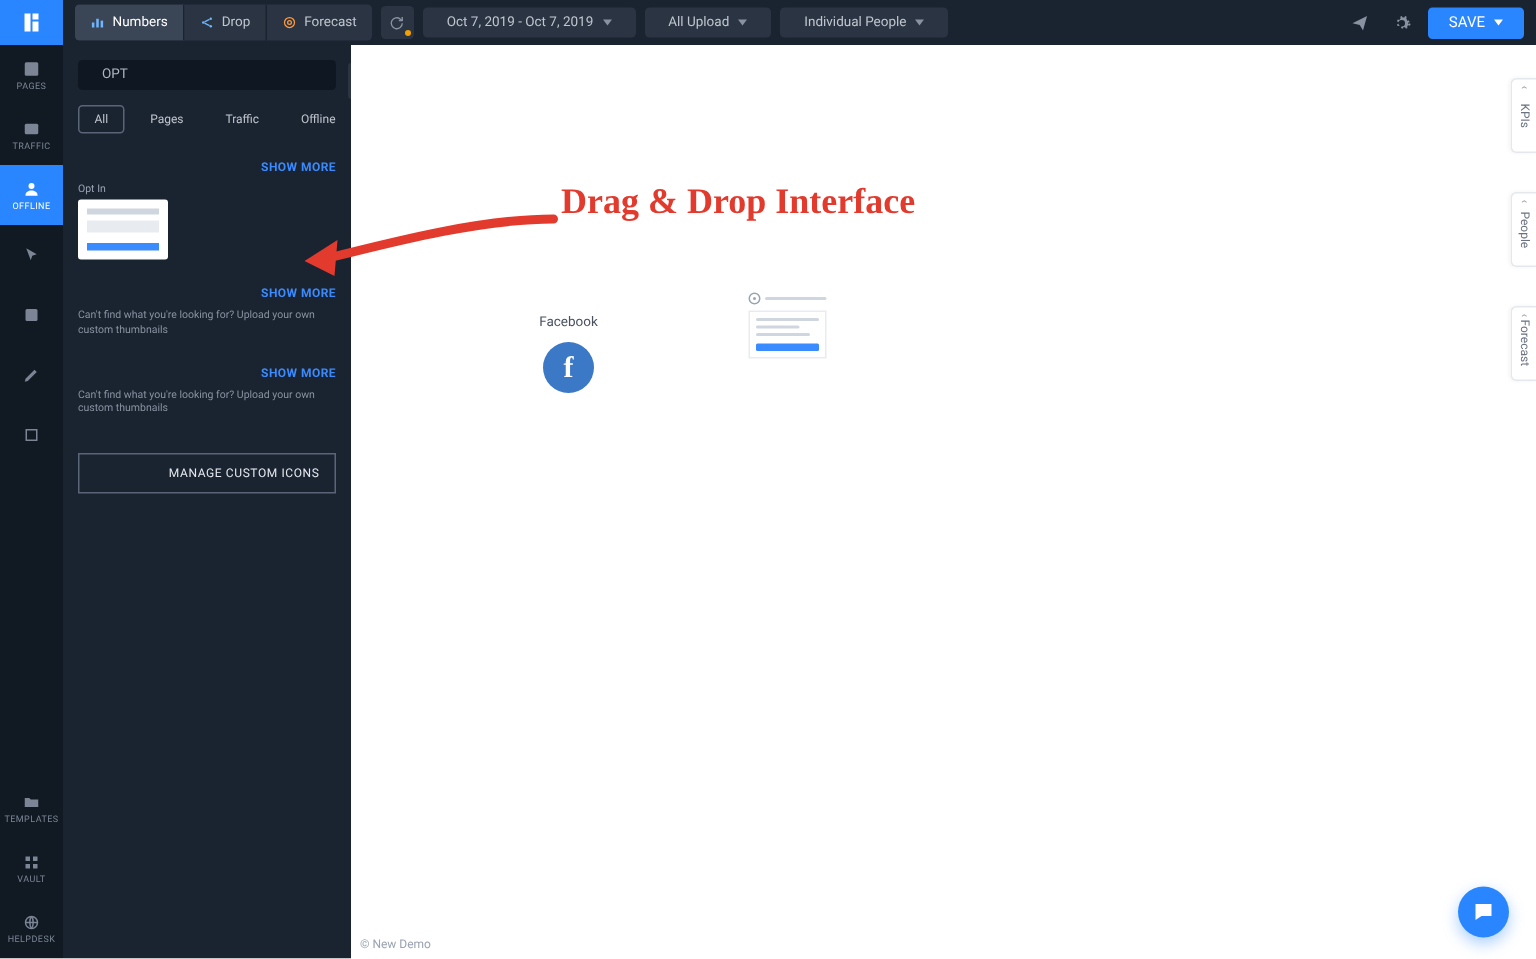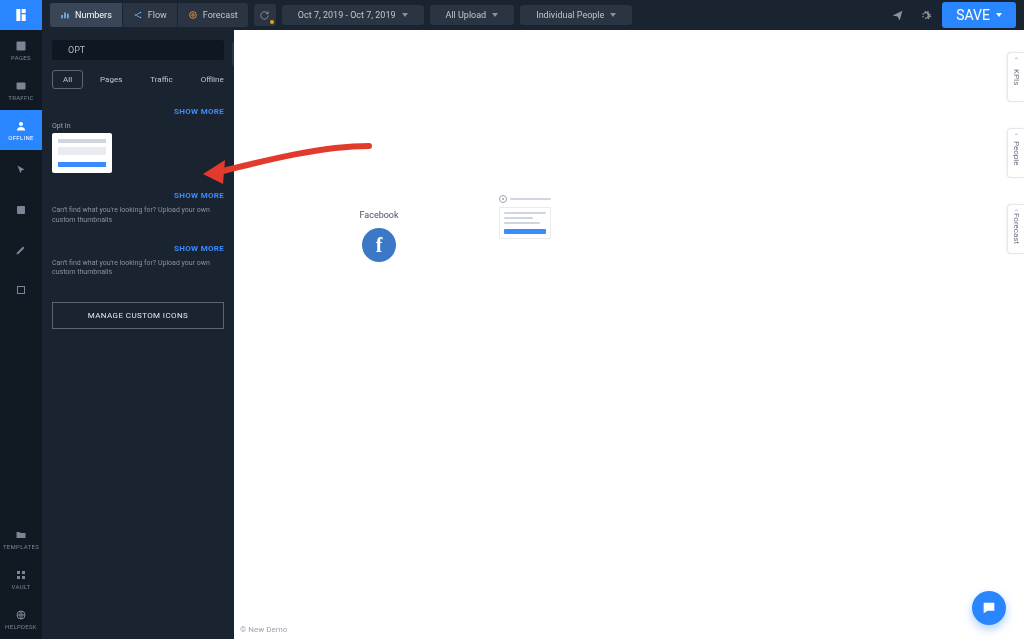--- a/index.html
+++ b/index.html
@@ -9,21 +9,21 @@
   .topbar { position: absolute; left: 42px; top: 0; right: 0; height: 30px; background: #1a2330; display: flex; align-items: center; gap: 6px; padding: 0 8px; }
   .seg { display: flex; background: #2a3442; border-radius: 3px; overflow: hidden; }
   .seg-item { display: flex; align-items: center; gap: 5px; padding: 7px 10px; color: #c0c6cf; font-size: 9px; cursor: pointer; border-right: 1px solid #1a2330; }
   .seg-item:last-child { border-right: none; }
   .seg-item.on { background: #3a4556; color: #fff; }
   .tb-ico { width: 10px; height: 10px; display: inline-block; }
   .tb-btn { background: #2a3442; color: #c0c6cf; font-size: 9px; padding: 5px 16px; border-radius: 3px; display: flex; align-items: center; gap: 6px; cursor: pointer; }
   .date-btn { min-width: 110px; }
   .caret { width: 0; height: 0; border-left: 3px solid transparent; border-right: 3px solid transparent; border-top: 4px solid #8892a0; }
   .tb-spacer { flex: 1; }
-  .save-btn { background: #2a86ff; color: #fff; padding: 5px 14px; border-radius: 3px; font-size: 14px; display: flex; align-items: center; gap: 6px; cursor: pointer; }
+  .save-btn { background: #2a86ff; color: #fff; padding: 5px 14px; border-radius: 3px; font-size: 10px; display: flex; align-items: center; gap: 6px; cursor: pointer; }
   .tb-icon-btn { width: 22px; height: 22px; display: flex; align-items: center; justify-content: center; color: #8892a0; cursor: pointer; }
   .round-ico { width: 22px; height: 22px; background: #2a3442; border-radius: 3px; display: flex; align-items: center; justify-content: center; color: #8892a0; cursor: pointer; position: relative; }
   .round-ico .dot { position: absolute; bottom: 2px; right: 2px; width: 4px; height: 4px; border-radius: 50%; background: #f2a100; }
 
   
   .leftbar { position: absolute; left: 0; top: 0; width: 42px; height: 100%; background: #111922; display: flex; flex-direction: column; align-items: center; }
   .left-logo { width: 42px; height: 30px; background: #2a86ff; display: flex; align-items: center; justify-content: center; color: #fff; font-weight: 700; font-size: 14px; }
   .left-item { width: 42px; height: 40px; display: flex; flex-direction: column; align-items: center; justify-content: center; color: #7b8596; font-size: 6px; cursor: pointer; gap: 2px; }
   .left-item.active { background: #2a86ff; color: #fff; }
   .left-item .lbl { text-transform: uppercase; letter-spacing: .3px; }
@@ -42,21 +42,21 @@
   .thumb-title { font-size: 7px; color: #9aa3b2; margin-bottom: 3px; white-space: nowrap; overflow: hidden; }
   .thumb { width: 60px; height: 40px; background: #fff; border-radius: 2px; position: relative; overflow: hidden; }
   .thumb .bar { position: absolute; left: 10%; width: 80%; }
   .thumb1 .b1 { top: 6px; height: 4px; background: #cfd6df; }
   .thumb1 .b2 { top: 14px; height: 8px; background: #e8ecf1; }
   .thumb1 .b3 { bottom: 6px; height: 5px; background: #3a8bff; }
   .thumb2 .b1 { top: 4px; height: 3px; background: #cfd6df; }
   .thumb2 .b2 { top: 10px; height: 12px; background: #ff8e6e; }
   .thumb2 .b3 { bottom: 5px; height: 4px; background: #e8ecf1; }
   .help-txt { font-size: 7px; color: #8892a0; line-height: 1.4; margin-top: 6px; }
-  .manage-btn { margin-top: 24px; border: 1px solid #5a6678; padding: 8px 10px; text-align: center; font-size: 8px; color: #e5e9ef; letter-spacing: .4px; cursor: pointer; }
+  .manage-btn { margin-top: 24px; border: 1px solid #5a6678; padding: 8px 10px; text-align: right; font-size: 8px; color: #e5e9ef; letter-spacing: .4px; cursor: pointer; }
 
   .panel-close { position: absolute; left: 232px; top: 42px; width: 20px; height: 24px; background: #2a3442; color: #c0c6cf; display: flex; align-items: center; justify-content: center; font-size: 11px; cursor: pointer; border-radius: 2px; }
 
   
   .canvas { position: absolute; left: 234px; top: 30px; right: 12px; bottom: 0; background: #fff; }
   .footer { position: absolute; left: 0; bottom: 0; right: 0; height: 20px; color: #9aa3b2; font-size: 8px; display: flex; align-items: center; padding-left: 6px; }
   .annot { position: absolute; left: 140px; top: 92px; color: #e23b2e; font-weight: 700; font-size: 24px; font-family: "Comic Sans MS", "Marker Felt", cursive; }
   .arrow { position: absolute; left: -35px; top: 104px; }
 
   .fb-card { position: absolute; left: 110px; top: 180px; width: 70px; text-align: center; }
@@ -170,21 +170,21 @@
         </svg>
       <span>Numbers</span>
     </div>
     <div class="seg-item">
       <svg class="tb-ico" viewBox="0 0 24 24" fill="#6fb6ff">
           <circle cx="6" cy="12" r="2"></circle>
           <circle cx="18" cy="6" r="2"></circle>
           <circle cx="18" cy="18" r="2"></circle>
           <path d="M8 11l8-4M8 13l8 4" stroke="#6fb6ff" stroke-width="2"></path>
         </svg>
-      <span>Flow</span>
+      <span>Drop</span>
     </div>
     <div class="seg-item">
       <svg class="tb-ico" viewBox="0 0 24 24" fill="none" stroke="#ff9a3c" stroke-width="2">
           <circle cx="12" cy="12" r="8"></circle>
           <circle cx="12" cy="12" r="3"></circle>
         </svg>
       <span>Forecast</span>
     </div>
   </div>
 
@@ -264,20 +264,21 @@
     <span>MANAGE CUSTOM ICONS</span>
   </div>
 </div>
 
 <div class="panel-close">
   <span>×</span>
 </div>
 
 <div class="canvas">
 
+  <div class="annot">Drag &amp; Drop Interface</div>
   <svg class="arrow" width="180" height="70" viewBox="0 0 180 70">
     <path d="M170 12 C 120 12, 60 28, 12 40" stroke="#e23b2e" stroke-width="6" fill="none" stroke-linecap="round"></path>
     <path d="M4 40 L26 26 L24 50 Z" fill="#e23b2e"></path>
   </svg>
 
   <div class="fb-card">
     <div class="fb-label">Facebook</div>
     <div class="fb-circle">f</div>
   </div>
 

